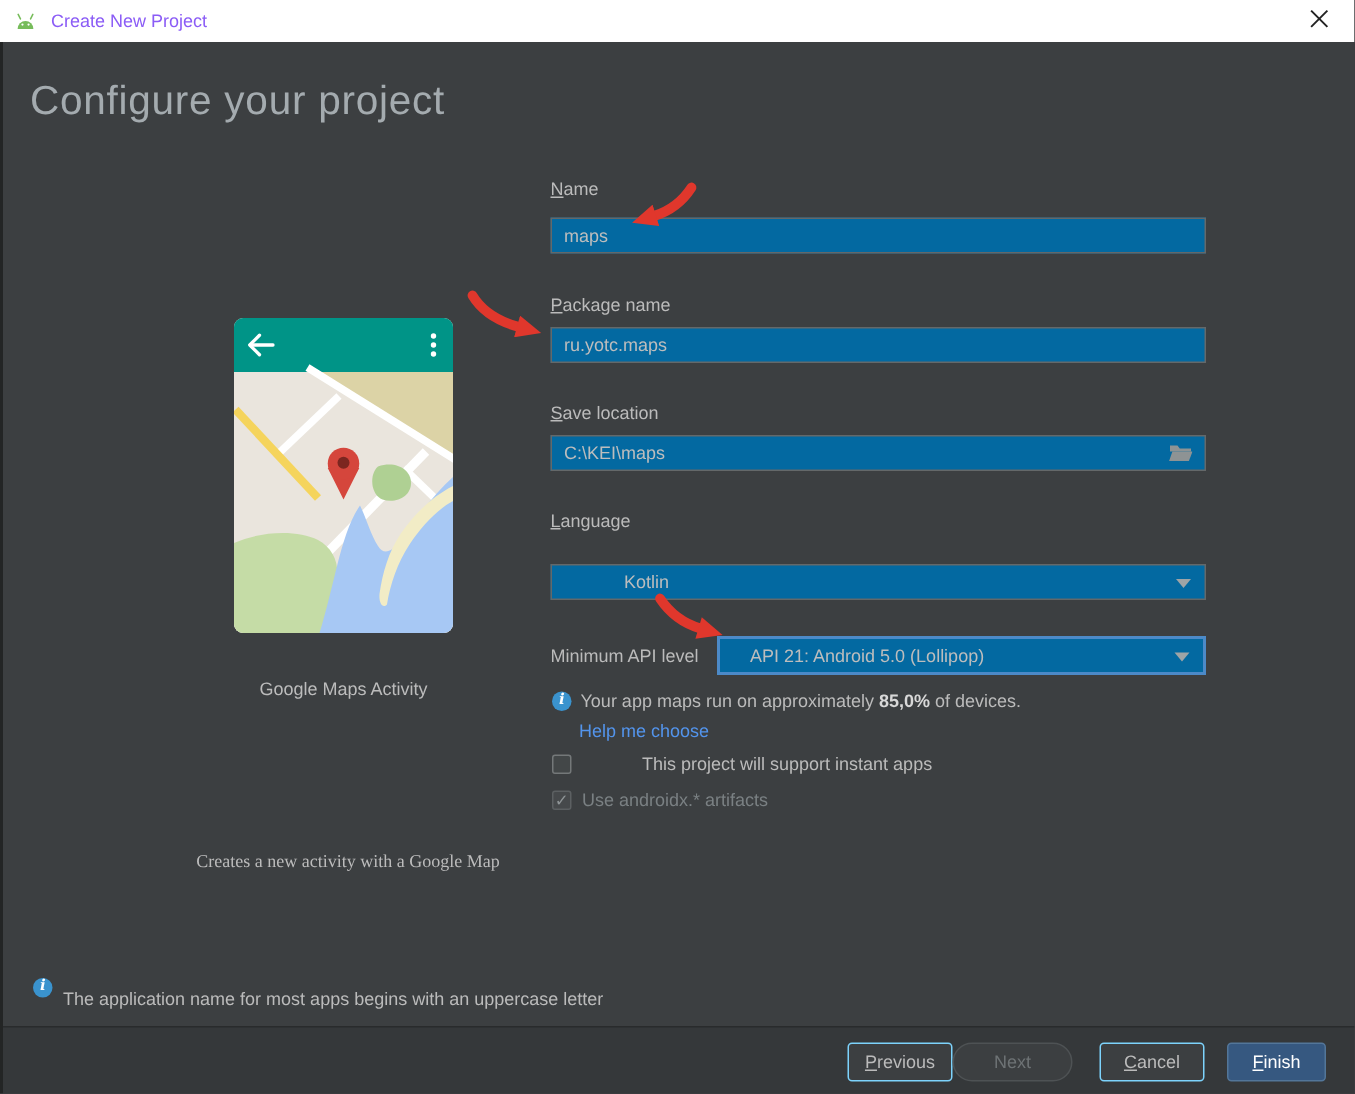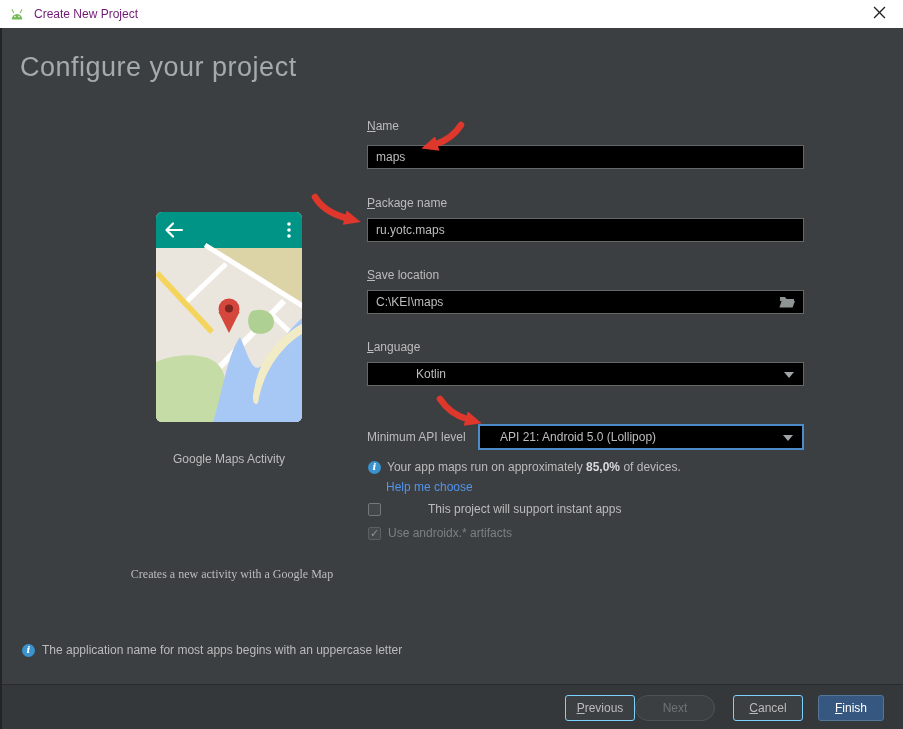--- a/index.html
+++ b/index.html
@@ -7,21 +7,21 @@
   body {
     font-family:"Liberation Sans","DejaVu Sans",sans-serif;
     font-size:12px; color:#bbbbbb; background:#3c3f41; overflow:hidden;
   }
   
   .titlebar {
     height:28px; background:#ffffff; display:flex; align-items:center;
     padding-left:8px; position:relative;
   }
   .app-icon { width:20px; height:16px; display:flex; align-items:center; }
-  .win-title { color:#701a75; font-size:12px; margin-left:6px; }
+  .win-title { color:#8b5cf6; font-size:12px; margin-left:6px; }
   .close-btn {
     position:absolute; right:12px; top:3px; width:24px; height:22px;
     background:transparent; border:none; display:flex; align-items:center;
     justify-content:center; cursor:pointer;
   }
   
   .dlg {
     position:relative; height:701px; background:#3c3f41;
     border-left:2px solid #232525;
   }
@@ -42,21 +42,21 @@
   .tpl-desc {
     position:absolute; left:0; top:539px; width:460px; text-align:center;
     color:#bcbcbc;
     font-family:Liberation Serif, serif;
   }
   
   .form-label { position:absolute; left:365px; color:#bbbbbb; display:block; }
   .mn::first-letter { text-decoration:underline; }
   .tfield {
     position:absolute; left:365px; width:437px; height:24px;
-    background:#000000; border:1px solid #646869; color:#bdbdbd;
+    background:#0369a1; border:1px solid #646869; color:#bdbdbd;
     display:flex; align-items:center; padding:0 8px;
   }
   .dd-arrow {
     position:absolute; right:9px; top:50%; margin-top:-2px; width:0; height:0;
     border-left:5px solid transparent; border-right:5px solid transparent;
     border-top:6px solid #9fa4a6;
   }
   .folder-ic { position:absolute; right:8px; top:50%; margin-top:-6px; }
   .combo-focus {
     left:476px; width:326px; height:26px; border:2px solid #4c8ac8;
@@ -76,21 +76,21 @@
   .cb-row { position:absolute; left:366px; display:flex; align-items:center; }
   .cb-box {
     width:13px; height:13px; border:1px solid #747879; background:#434748;
     border-radius:2px; flex:none; display:flex; align-items:center; justify-content:center;
   }
   .cb-box.checked.dim { border-color:#5c6062; background:#46494b; color:#8e9496; font-size:11px; }
   .cb-row .lbl { margin-left:7px; }
   .cb-row.dim .lbl { color:#7a8083; }
   
   .bottom-info { position:absolute; left:20px; top:615px; display:flex; align-items:center; }
-  .bottom-info .txt { margin-left:7px; color:#bbbbbb; }
+  .bottom-info .txt { margin-left:7px; color:#bbbbbb;margin-top:16px; }
   .footer {
     position:absolute; left:0; right:0; top:656px; height:45px;
     background:#35383a; border-top:1px solid #292b2c;
   }
   .btn {
     position:absolute; top:10px; height:26px; background:#3c3f41;
     border:1px solid #7dd3fc; border-radius:3px; color:#bbbbbb; font-size:12px;
     font-family:inherit; cursor:pointer; padding:0;
   }
   .btn span { display:block; line-height:24px; text-align:center; }
@@ -191,21 +191,21 @@
     <span>C:\KEI\maps</span>
     <span class="folder-ic">
       <svg width="16" height="12" viewBox="0 0 16 12">
         <path d="M1,1 h5 l1.5,2 h7.5 v2 h-14 z" fill="#8e9394"></path>
         <path d="M2.6,5 h13.4 l-2.4,6.4 h-13.2 z" fill="#8e9394"></path>
       </svg>
     </span>
   </div>
 
   <label class="form-label mn" style="top:312px;">Language</label>
-  <div class="tfield" style="top:334px;padding-left:48px;">
+  <div class="tfield" style="top:348px;padding-left:48px;">
     <span>Kotlin</span>
     <span class="dd-arrow"></span>
   </div>
 
   <label class="form-label api-label">Minimum API level</label>
   <div class="tfield combo-focus" style="top:396px;padding-left:20px;">
     <span>API 21: Android 5.0 (Lollipop)</span>
     <span class="dd-arrow"></span>
   </div>
 

